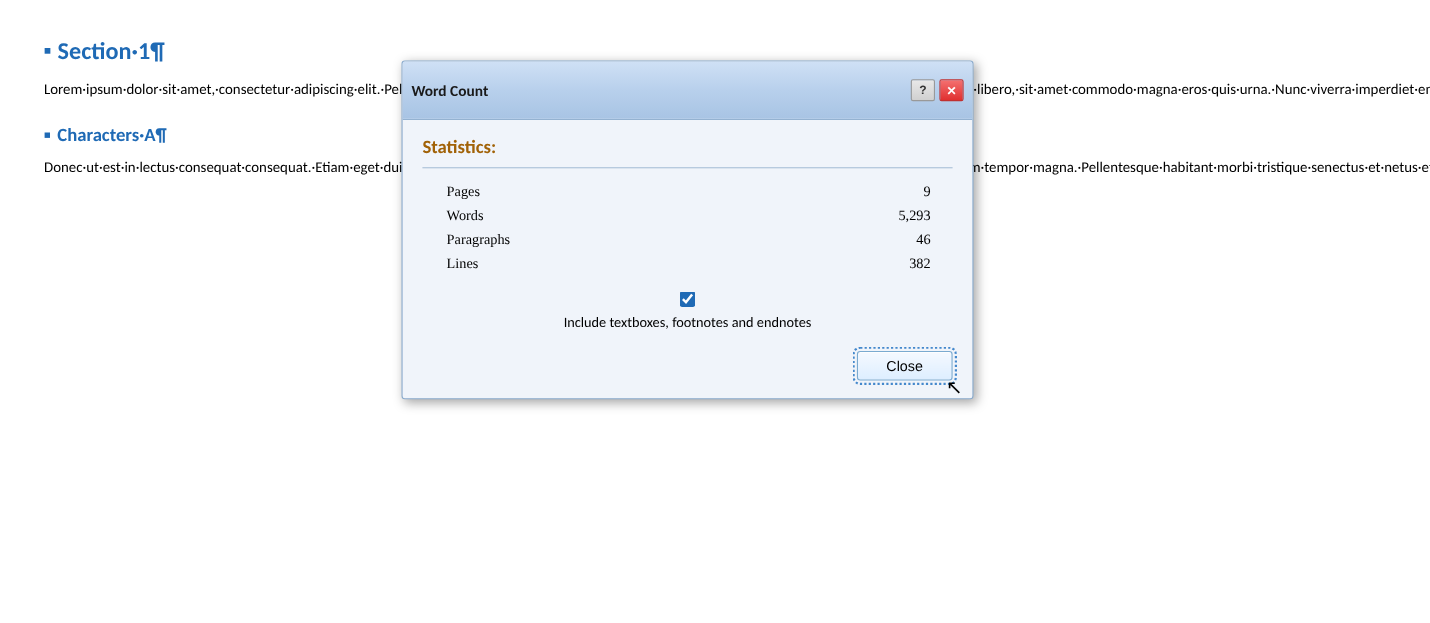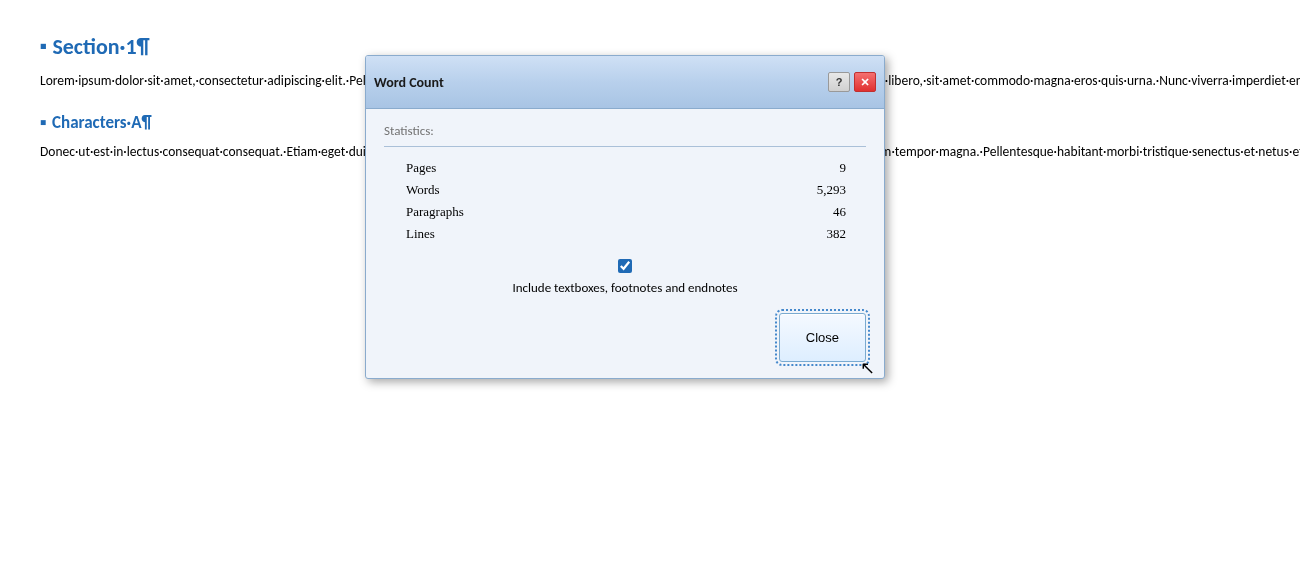--- a/index.html
+++ b/index.html
@@ -122,23 +122,23 @@
       background: linear-gradient(to bottom, #f47070, #e03030);
       color: #fff;
       border-color: #c03030;
     }
 
     .dialog-body {
       padding: 14px 18px 16px 18px;
     }
 
     .stats-label {
-      font-size: 13px;
-      font-weight: normal;
-      color: #737373;
+      font-size: 17px;
+      font-weight: bold;
+      color: #a16207;
       margin-bottom: 8px;
     }
 
     .stats-divider {
       border: none;
       border-top: 1px solid #aac0d8;
       margin-bottom: 10px;
     }
 
     .stats-table {
@@ -176,21 +176,21 @@
       accent-color: #1f6ab5;
     }
 
     .dialog-footer {
       display: flex;
       justify-content: flex-end;
       padding-top: 2px;
     }
 
     .close-btn {
-      padding: 16px 26px;
+      padding: 5px 26px;
       font-size: 13px;
       background: linear-gradient(to bottom, #f5f9ff, #ddeeff);
       border: 1px solid #7aaad0;
       border-radius: 3px;
       cursor: pointer;
       color: #000;
       box-shadow: inset 0 1px 0 rgba(255,255,255,0.8);
       outline: 2px dotted #4488cc;
       outline-offset: 2px;
       position: relative;

